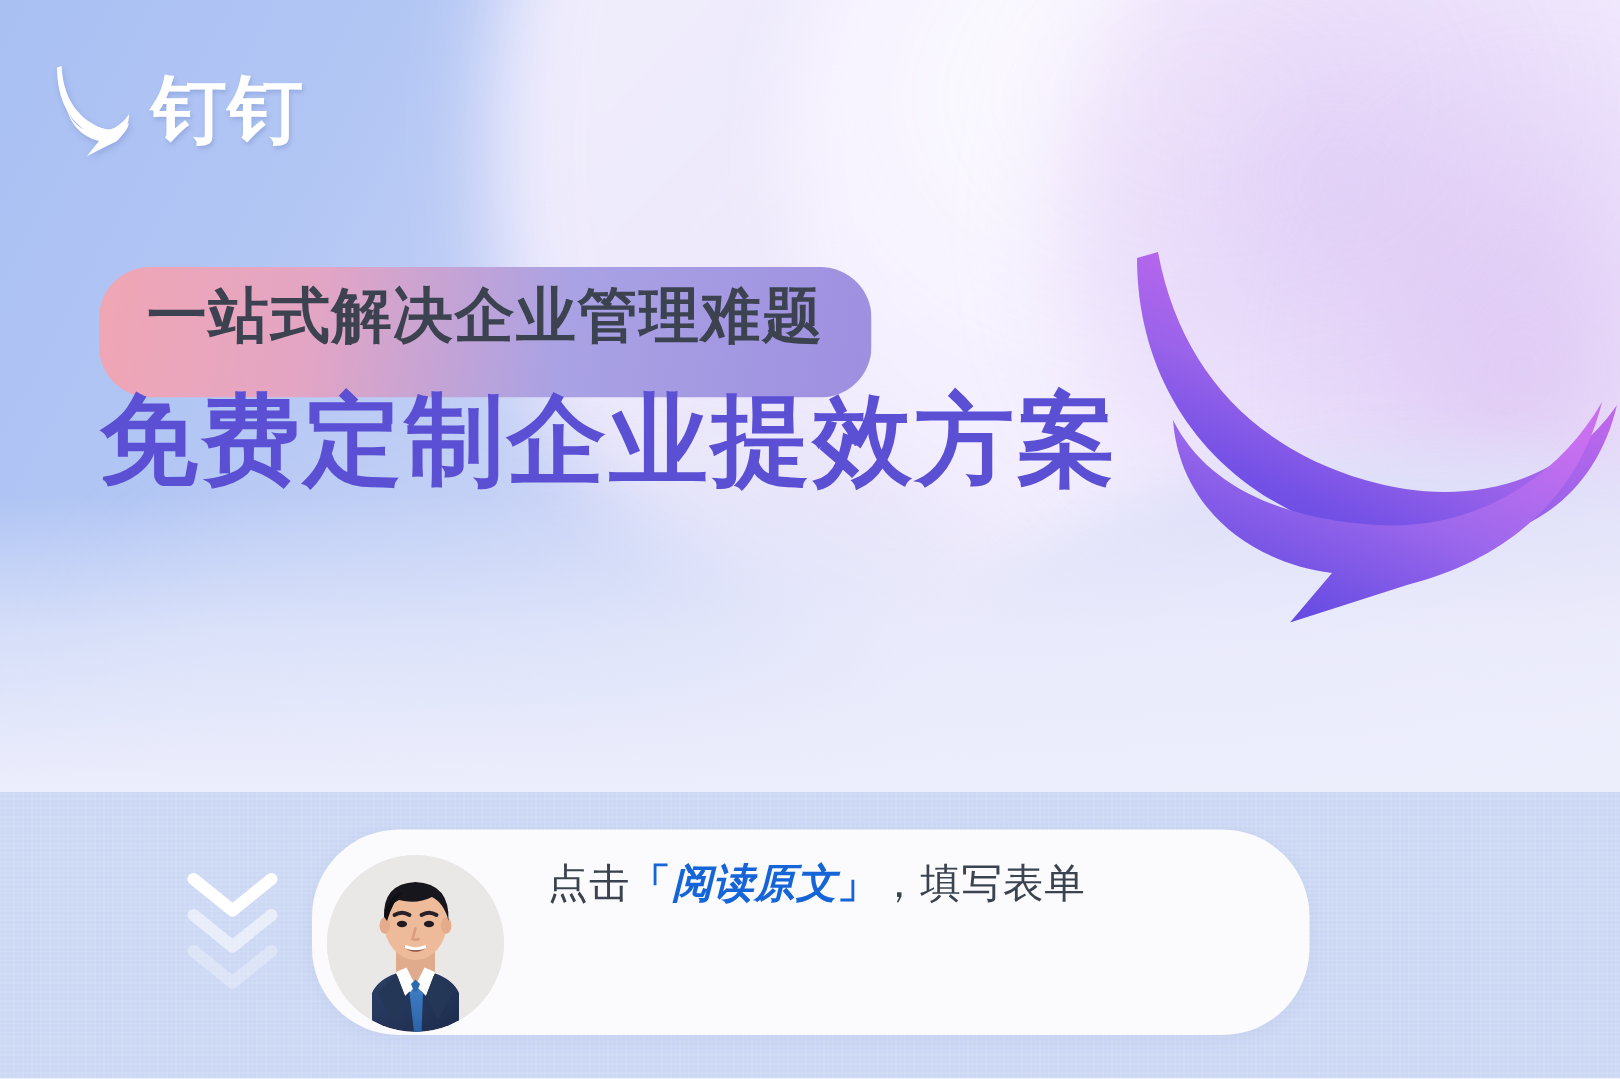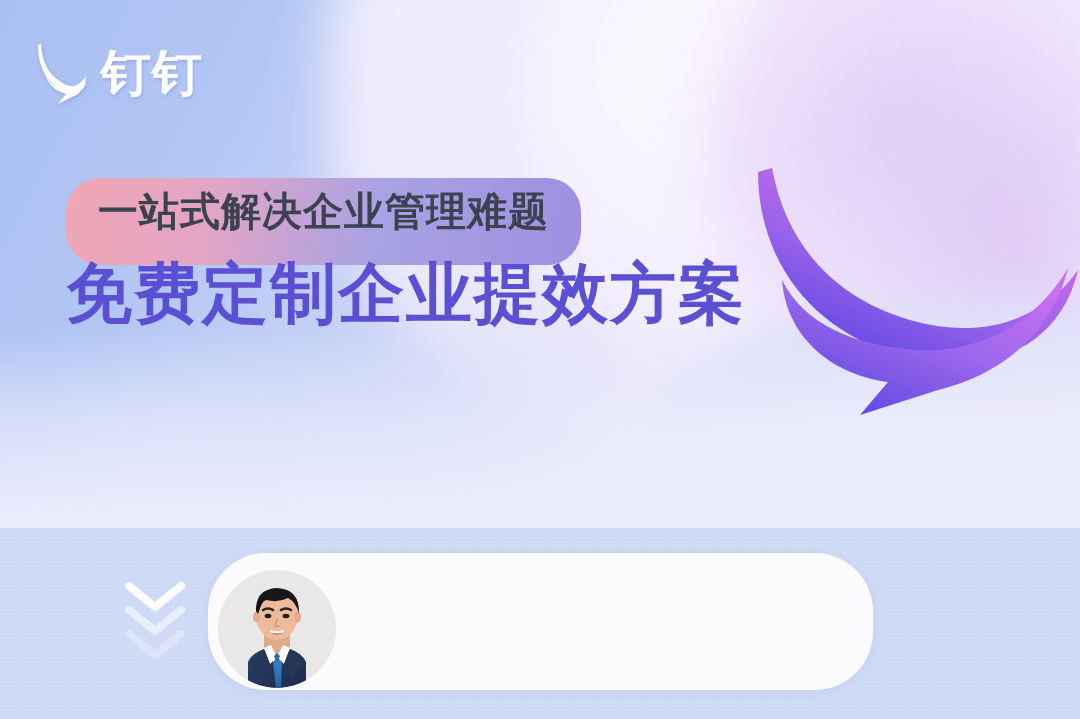--- a/index.html
+++ b/index.html
@@ -399,15 +399,18 @@
           <path d="M59 49 L57 56 Q59 57 61 56" stroke="#d99c7c" stroke-width="1.8" fill="none" stroke-linecap="round"></path>
 
           <path d="M51 61 Q59 68 67 61 Q59 64 51 61 Z" fill="#8c4a4a"></path>
           <path d="M52 61 Q59 64 66 61" stroke="#ffffff" stroke-width="2" fill="none"></path>
         </g>
       </svg>
     </div>
   </div>
 
   <div class="cta-text">
+    <div class="cta-line line1">
+      <span>点击</span><span class="cta-bracket">「</span><span class="cta-accent">阅读原文</span><span class="cta-bracket">」</span><span>，填写表单</span>
+    </div>
   </div>
 
 </div>
 
 </body></html>

